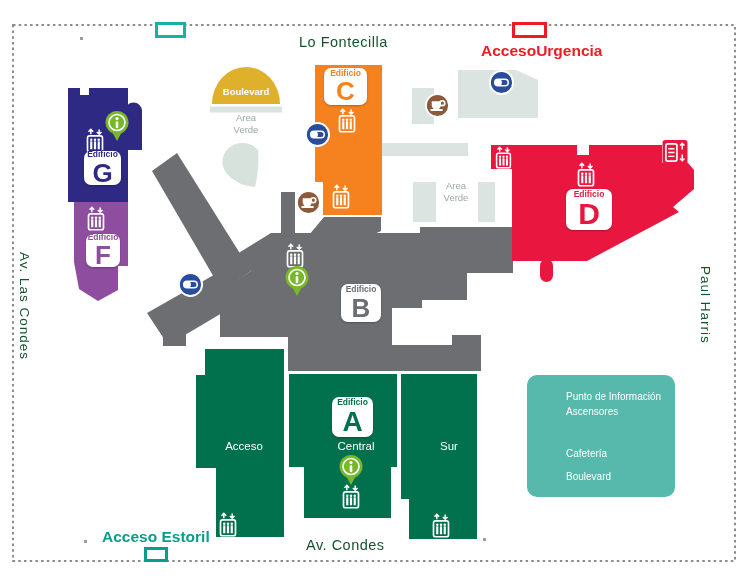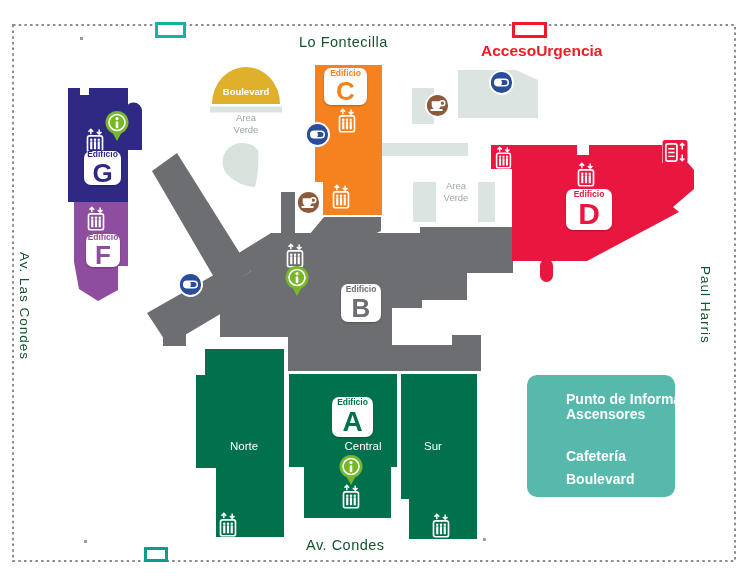--- a/index.html
+++ b/index.html
@@ -17,21 +17,21 @@
   .access-rect.teal{border:3px solid #14b1a4;}
   .access-rect.teal2{border:3px solid #0a9d8c;}
   .access-rect.red{border:3px solid #ed1c24;}
   .bldg-label{position:absolute;background:#fff;border-radius:7px;display:flex;flex-direction:column;
               align-items:center;justify-content:center;box-shadow:0 1px 2px rgba(0,0,0,.25);line-height:1;}
   .bldg-label .word{font-size:8.5px;font-weight:bold;margin-bottom:1px;}
   .bldg-label .letter{font-size:26px;font-weight:bold;}
   .white-label{color:#fff;text-align:center;}
   .gverde{color:#9aa8a2;font-size:9.5px;text-align:center;line-height:1.25;}
   .legend-box{position:absolute;left:527px;top:375px;width:148px;height:122px;background:#56b9ac;border-radius:10px;}
-  .legend-label{position:absolute;left:566px;color:#fff;font-size:14px;font-weight:bold;}
+  .legend-label{position:absolute;left:566px;color:#fff;font-size:10px;}
   .sect-label{color:#fff;font-size:11.5px;text-align:center;width:60px;}
   .dot{position:absolute;width:3px;height:3px;background:#9d9d9c;}
 </style>
 </head>
 <body>
 
 <div id="stage">
 
   <svg id="map-svg" width="748" height="582" viewBox="0 0 748 582">
     <defs>
@@ -162,20 +162,21 @@
   <div class="legend-box" style="z-index:0"></div>
 
   <div class="ovl street" style="left:299px;top:34px">Lo Fontecilla</div>
   <div class="ovl street street-v" style="left:17px;top:252px">Av. Las Condes</div>
   <div class="ovl street street-v" style="left:698px;top:266px">Paul Harris</div>
   <div class="ovl street" style="left:306px;top:537px">Av.  Condes</div>
 
   <div class="access-rect teal" style="left:155px;top:22px;width:31px;height:16px"></div>
   <div class="ovl access red" style="left:481px;top:42px">AccesoUrgencia</div>
   <div class="access-rect red" style="left:512px;top:22px;width:35px;height:16px"></div>
+  <div class="ovl access teal2" style="left:102px;top:528px">Acceso Estoril</div>
   <div class="access-rect teal2" style="left:144px;top:547px;width:24px;height:15px"></div>
   <div class="dot" style="left:80px;top:37px"></div>
   <div class="dot" style="left:84px;top:540px"></div>
   <div class="dot" style="left:483px;top:538px"></div>
 
   <div class="ovl white-label" style="left:216px;top:86px;width:60px;font-size:9.5px;font-weight:bold">Boulevard</div>
   <div class="ovl gverde" style="left:226px;top:112px;width:40px">
     <span>Area</span><br>
     <span>Verde</span>
   </div>
@@ -202,22 +203,22 @@
   </div>
   <div class="bldg-label" style="left:566px;top:189px;width:46px;height:41px;color:#e9173f">
     <span class="word">Edificio</span>
     <span class="letter" style="font-size:30px">D</span>
   </div>
   <div class="bldg-label" style="left:332px;top:397px;width:41px;height:40px;color:#00714c">
     <span class="word">Edificio</span>
     <span class="letter" style="font-size:28px">A</span>
   </div>
 
-  <div class="ovl sect-label" style="left:214px;top:440px">Norte</div>
-  <div class="ovl sect-label" style="left:333px;top:440px">Central</div>
-  <div class="ovl sect-label" style="left:403px;top:440px">Sur</div>
+  <div class="ovl sect-label" style="left:214px;top:440px">Acceso</div>
+  <div class="ovl sect-label" style="left:326px;top:440px">Central</div>
+  <div class="ovl sect-label" style="left:419px;top:440px">Sur</div>
 
   <div class="legend-label" style="top:391px">Punto de Información</div>
   <div class="legend-label" style="top:406px">Ascensores</div>
   <div class="legend-label" style="top:448px">Cafetería</div>
   <div class="legend-label" style="top:471px">Boulevard</div>
 
 </div>
 
 </body></html>

